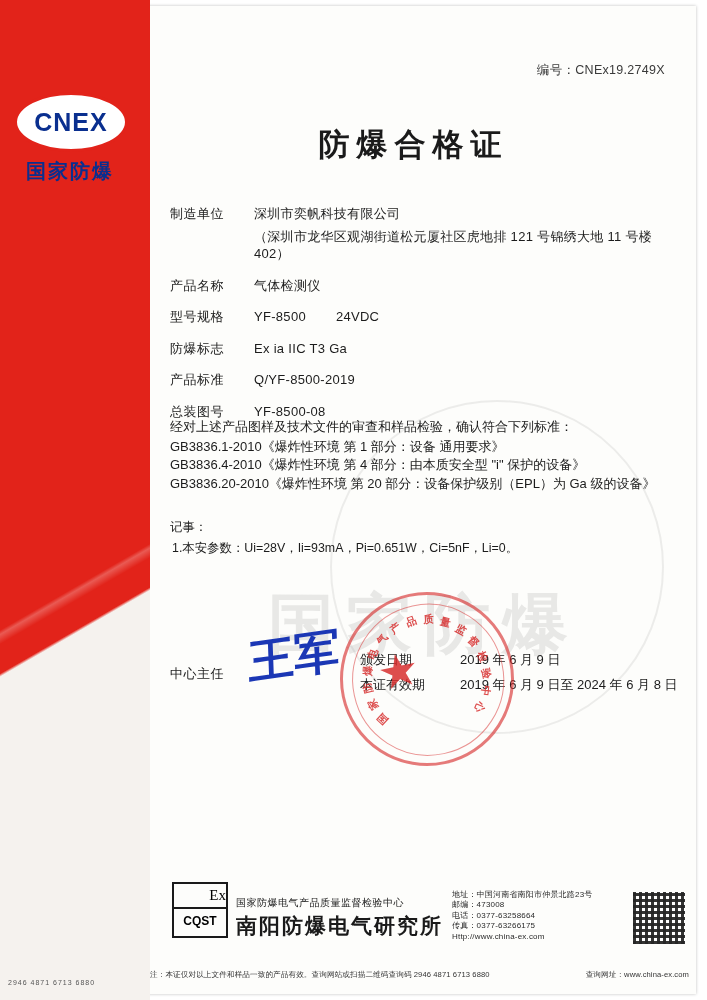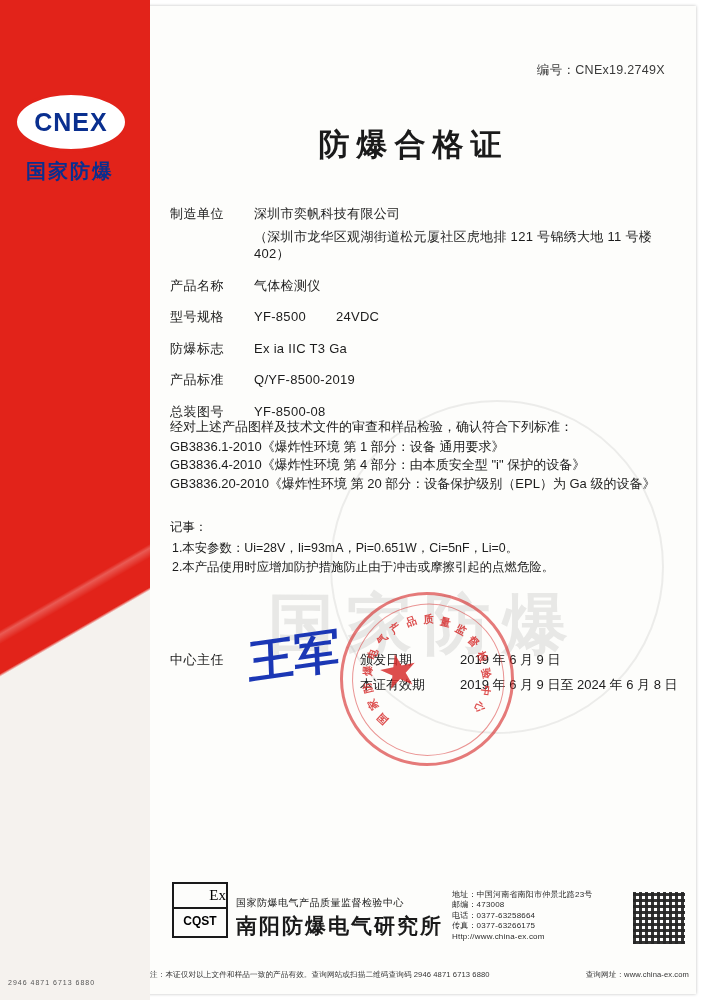--- a/index.html
+++ b/index.html
@@ -95,21 +95,21 @@
     position:absolute;left:20px;top:518px;width:520px;
     font-size:12.4px;color:#1c1c1c;line-height:19px;
   }
   .notes .nlabel{margin-bottom:2px;}
   .notes .nline{padding-left:2px;}
   
   .sigrow{
     position:absolute;left:20px;top:648px;width:520px;
     font-size:13px;color:#1c1c1c;
   }
-  .sig-label{position:absolute;left:0;top:3px;letter-spacing:.5px;}
+  .sig-label{position:absolute;left:0;top:17px;letter-spacing:.5px;}
   .signature{
     position:absolute;left:78px;top:-22px;
     font-family:"Liberation Serif", serif;
     font-size:46px;color:#1b37b5;
     transform:rotate(-8deg) skewX(-6deg);
     font-weight:bold;
   }
   .issue-label{position:absolute;left:190px;top:3px;}
   .issue-val{position:absolute;left:290px;top:3px;}
   .valid-label{position:absolute;left:190px;top:28px;}
@@ -250,21 +250,20 @@
     <div class="standards">
       <div class="lead">经对上述产品图样及技术文件的审查和样品检验，确认符合下列标准：</div>
       <div>GB3836.1-2010《爆炸性环境  第 1 部分：设备  通用要求》</div>
       <div>GB3836.4-2010《爆炸性环境  第 4 部分：由本质安全型 "i" 保护的设备》</div>
       <div>GB3836.20-2010《爆炸性环境  第 20 部分：设备保护级别（EPL）为 Ga 级的设备》</div>
     </div>
 
     <div class="notes">
       <div class="nlabel">记事：</div>
       <div class="nline">1.本安参数：Ui=28V，Ii=93mA，Pi=0.651W，Ci=5nF，Li=0。</div>
-      <div class="nline">2.本产品使用时应增加防护措施防止由于冲击或摩擦引起的点燃危险。</div>
     </div>
 
     <div class="sigrow">
       <div class="sig-label">中心主任</div>
       <div class="signature">王军</div>
       <div class="issue-label">颁发日期</div>
       <div class="issue-val">2019 年 6 月 9 日</div>
       <div class="valid-label">本证有效期</div>
       <div class="valid-val">2019 年 6 月 9 日至 2024 年 6 月 8 日</div>
     </div>

